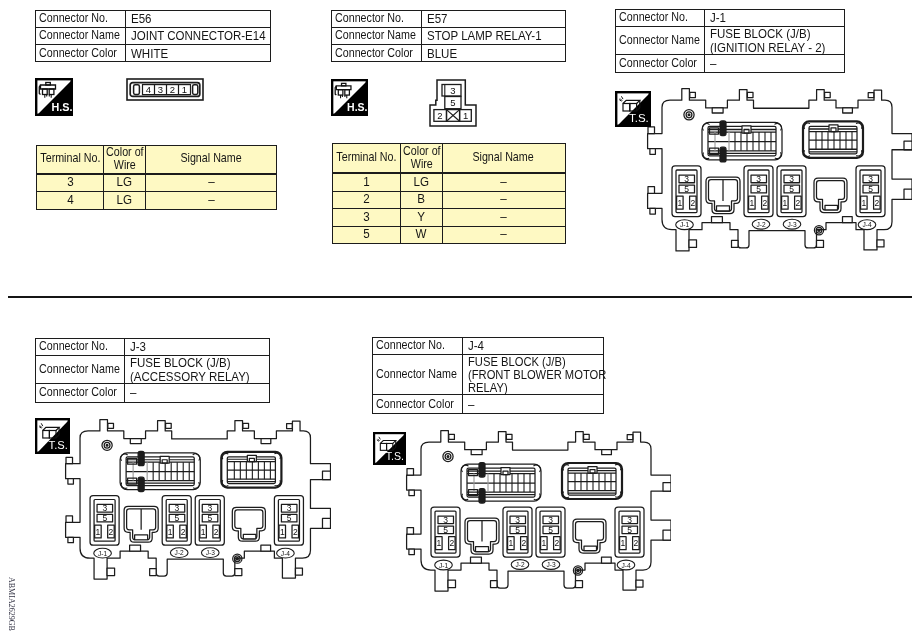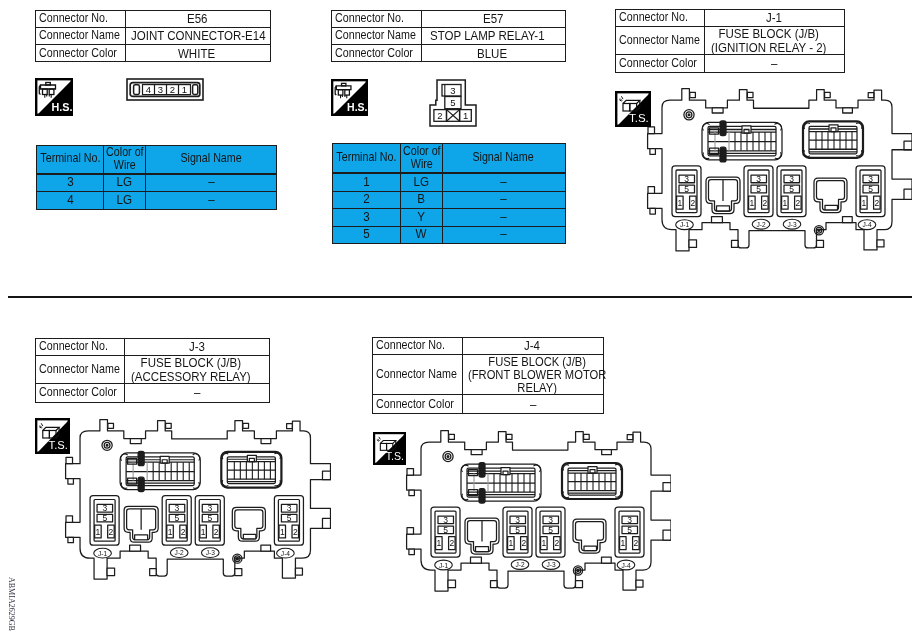--- a/index.html
+++ b/index.html
@@ -2,24 +2,24 @@
 <html><head>
 <meta charset="utf-8">
 <style>
   html,body{margin:0;padding:0;}
   body{width:920px;height:641px;background:#fff;position:relative;overflow:hidden;
        font-family:"Liberation Sans",sans-serif;color:#111;}
   .abs{position:absolute;}
   table.itbl{position:absolute;border-collapse:collapse;table-layout:fixed;background:#fff;}
   table.itbl td{border:1.3px solid #1c1c1c;font-size:11.9px;padding:0 4px 0 3px;
        vertical-align:middle;line-height:13.3px;color:#151515;white-space:nowrap;overflow:visible;}
-  table.itbl td.v{padding-left:5px;font-size:12.8px;line-height:13.2px;text-align:center;}
+  table.itbl td.v{padding-left:5px;font-size:12.8px;line-height:13.2px;}
   .sq{display:inline-block;transform:scaleX(0.9);transform-origin:0 50%;white-space:nowrap;}
   .sq88{display:inline-block;transform:scaleX(0.875);transform-origin:0 50%;white-space:nowrap;}
-  table.ttbl{position:absolute;border-collapse:collapse;table-layout:fixed;background:#0ea5e9;padding-left:48px;}
+  table.ttbl{position:absolute;border-collapse:collapse;table-layout:fixed;background:#fef9c3;padding-left:48px;}
   table.ttbl td{border:1.3px solid #1c1c1c;font-size:11.9px;text-align:center;
        vertical-align:middle;line-height:13.3px;color:#151515;padding:0;}
   table.ttbl td.n{font-size:12.5px;}
   .sqc{display:inline-block;transform:scaleX(0.9);white-space:nowrap;}
   .sqd{display:inline-block;transform:scaleX(0.93);white-space:nowrap;}
   table.ttbl tr.hd td{border-bottom:2px solid #1c1c1c;}
   .hline{position:absolute;background:#151515;}
   .vtext{position:absolute;font-family:"Liberation Serif",serif;font-size:8px;color:#334;
        transform-origin:0 0;transform:rotate(90deg);letter-spacing:0;white-space:nowrap;}
 </style>

